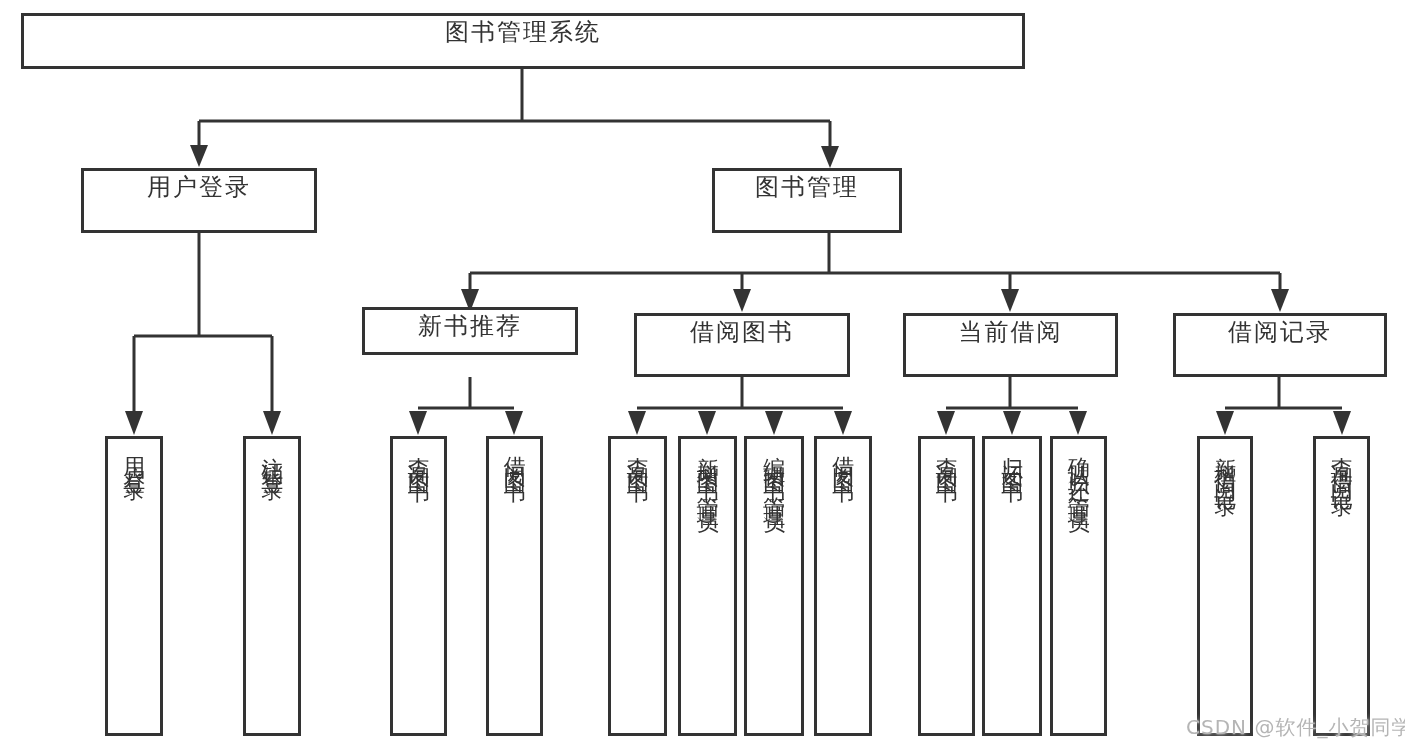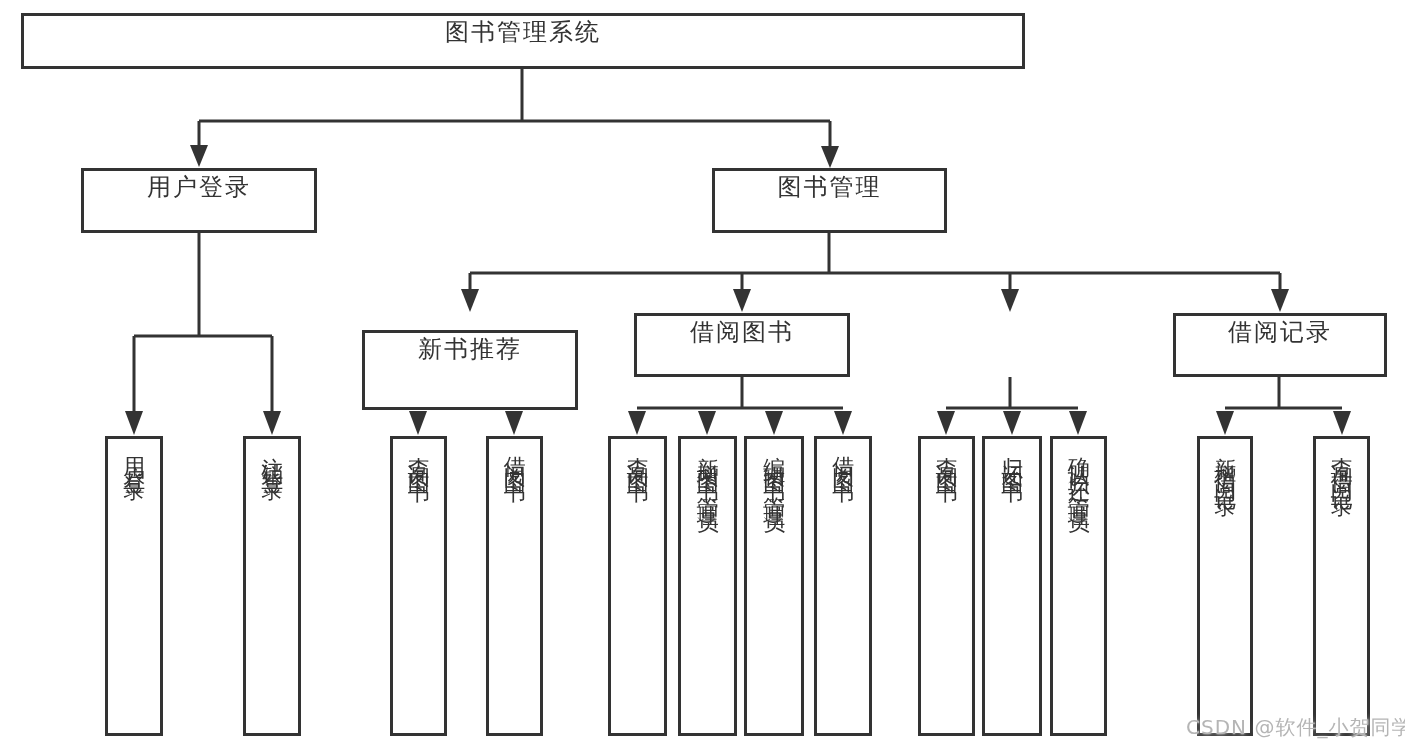--- a/index.html
+++ b/index.html
@@ -88,29 +88,32 @@
     <polygon points="1333,411 1351,411 1342,435"></polygon>
   </svg>
 
   <div class="box" style="left:21px;top:13px;width:1004px;height:56px">
     <span class="hlabel">图书管理系统</span>
   </div>
 
   <div class="box" style="left:81px;top:168px;width:236px;height:65px">
     <span class="hlabel">用户登录</span>
   </div>
-  <div class="box" style="left:712px;top:168px;width:235px;height:65px">
+  <div class="box" style="left:712px;top:168px;width:190px;height:65px">
     <span class="hlabel">图书管理</span>
   </div>
 
-  <div class="box" style="left:362px;top:330px;width:216px;height:80px">
+  <div class="box" style="left:362px;top:307px;width:216px;height:48px">
     <span class="hlabel">新书推荐</span>
   </div>
   <div class="box" style="left:634px;top:313px;width:216px;height:64px">
     <span class="hlabel">借阅图书</span>
+  </div>
+  <div class="box" style="left:903px;top:313px;width:215px;height:64px">
+    <span class="hlabel">当前借阅</span>
   </div>
   <div class="box" style="left:1173px;top:313px;width:214px;height:64px">
     <span class="hlabel">借阅记录</span>
   </div>
 
   <div class="box" style="left:105px;top:436px;width:58px;height:300px">
     <span class="vtext">用户登录</span>
   </div>
   <div class="box" style="left:243px;top:436px;width:58px;height:300px">
     <span class="vtext">注销登录</span>

